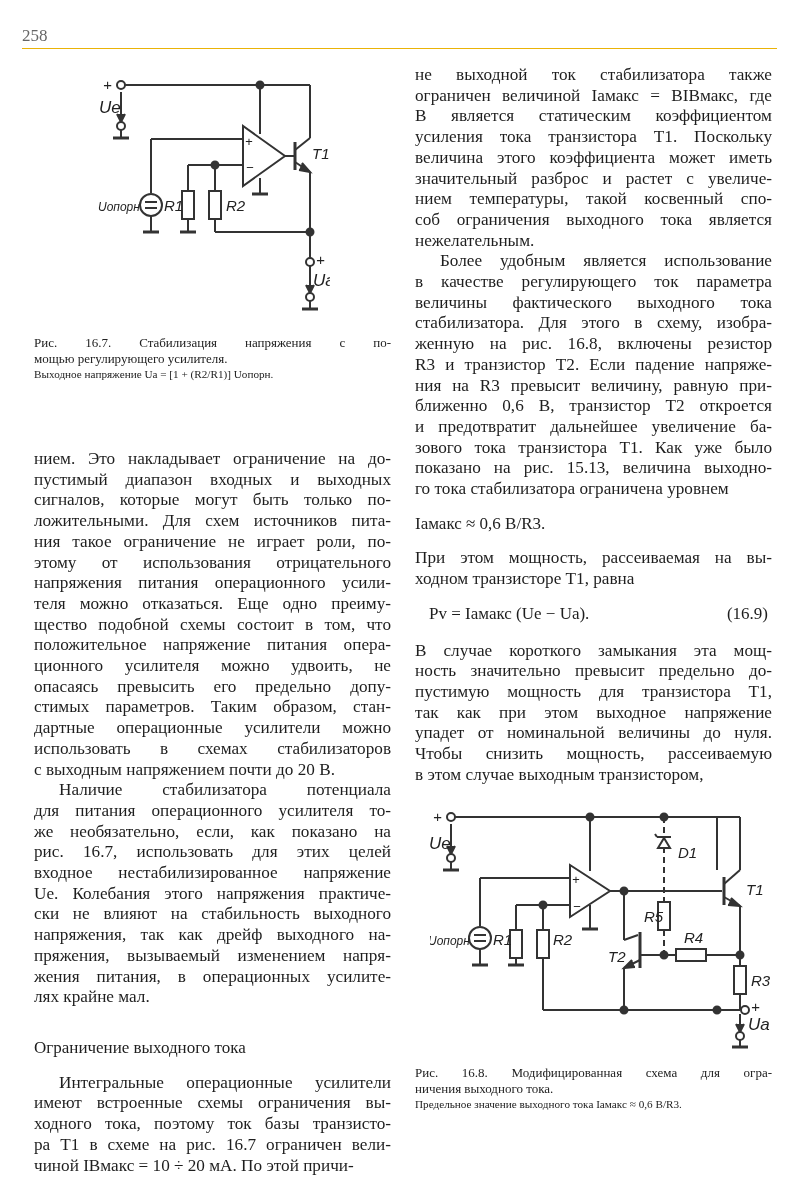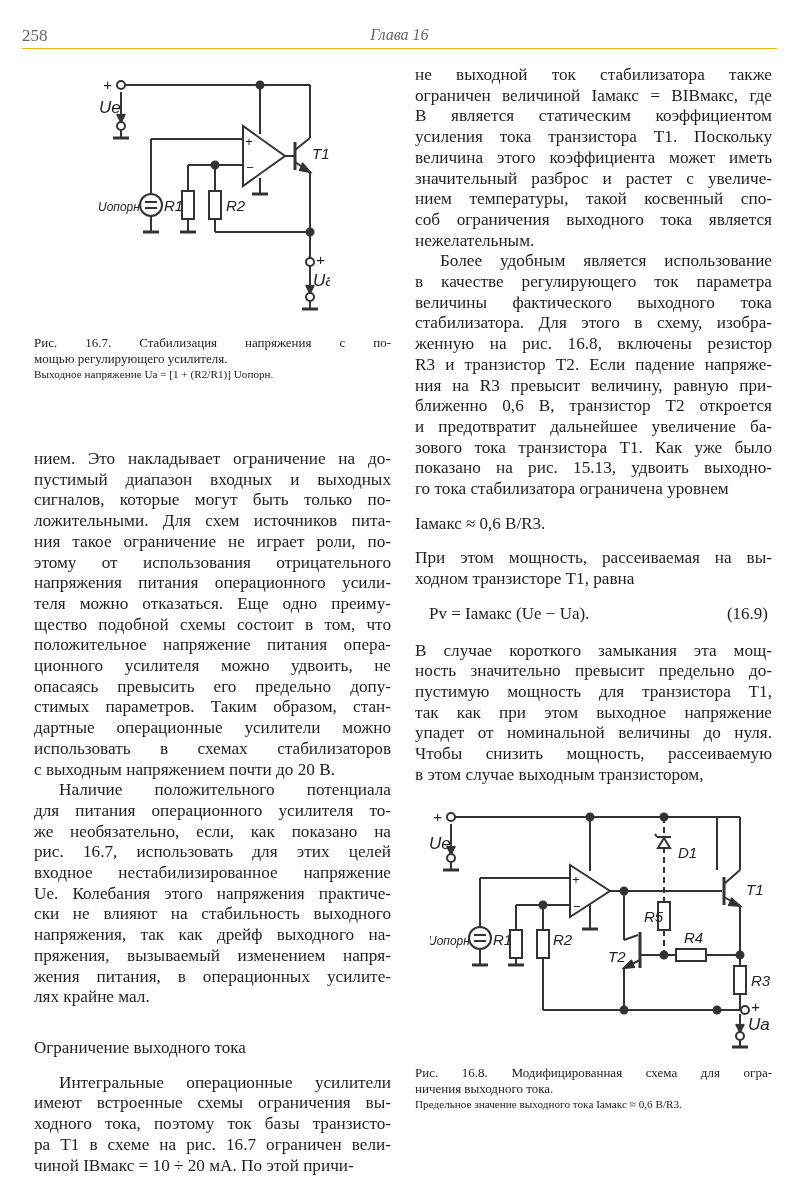--- a/index.html
+++ b/index.html
@@ -23,21 +23,20 @@
   .formula-row { position: relative; font-size: 17px; margin-left: 14px; }
   .eqnum { position: absolute; right: 4px; top: 0; }
   .section-title { text-align: center; font-size: 17px; }
   svg text { font-family: "Liberation Sans", "DejaVu Sans", sans-serif; font-style: italic; fill: #222; }
 </style>
 </head>
 <body>
 
 <div class="header">
   <span class="page-num">258</span>
-  <span class="chapter">Глава 16</span>
 </div>
 
 <svg style="position:absolute;left:90px;top:68px" width="240" height="250" viewBox="90 68 240 250" stroke="#333" stroke-width="2" fill="none">
 
   <circle cx="121" cy="85" r="4" fill="#fff"></circle>
   <line x1="125" y1="85" x2="310" y2="85"></line>
   <circle cx="260" cy="85" r="3.5" fill="#333"></circle>
   <line x1="310" y1="85" x2="310" y2="138"></line>
 
   <line x1="121" y1="92" x2="121" y2="120"></line>
@@ -117,21 +116,21 @@
     <p class="line">напряжения питания операционного усили-</p>
     <p class="line">теля можно отказаться. Еще одно преиму-</p>
     <p class="line">щество подобной схемы состоит в том, что</p>
     <p class="line">положительное напряжение питания опера-</p>
     <p class="line">ционного усилителя можно удвоить, не</p>
     <p class="line">опасаясь превысить его предельно допу-</p>
     <p class="line">стимых параметров. Таким образом, стан-</p>
     <p class="line">дартные операционные усилители можно</p>
     <p class="line">использовать в схемах стабилизаторов</p>
     <p class="last">с выходным напряжением почти до 20 В.</p>
-    <p class="line indent">Наличие положительного потенциала</p>
+    <p class="line indent">Наличие стабилизатора потенциала</p>
     <p class="line">для питания операционного усилителя то-</p>
     <p class="line">же необязательно, если, как показано на</p>
     <p class="line">рис. 16.7, использовать для этих целей</p>
     <p class="line">входное нестабилизированное напряжение</p>
     <p class="line">Ue. Колебания этого напряжения практиче-</p>
     <p class="line">ски не влияют на стабильность выходного</p>
     <p class="line">напряжения, так как дрейф выходного на-</p>
     <p class="line">пряжения, вызываемый изменением напря-</p>
     <p class="line">жения питания, в операционных усилите-</p>
     <p class="last">лях крайне мал.</p>
@@ -158,21 +157,21 @@
     <p class="line indent">Более удобным является использование</p>
     <p class="line">в качестве регулирующего ток параметра</p>
     <p class="line">величины фактического выходного тока</p>
     <p class="line">стабилизатора. Для этого в схему, изобра-</p>
     <p class="line">женную на рис. 16.8, включены резистор</p>
     <p class="line">R3 и транзистор T2. Если падение напряже-</p>
     <p class="line">ния на R3 превысит величину, равную при-</p>
     <p class="line">ближенно 0,6 В, транзистор T2 откроется</p>
     <p class="line">и предотвратит дальнейшее увеличение ба-</p>
     <p class="line">зового тока транзистора T1. Как уже было</p>
-    <p class="line">показано на рис. 15.13, удвоить выходно-</p>
+    <p class="line">показано на рис. 15.13, величина выходно-</p>
     <p class="last">го тока стабилизатора ограничена уровнем</p>
     <div style="height: 14px;"></div>
     <p class="formula">Iaмакс ≈ 0,6 В/R3.</p>
     <div style="height: 14px;"></div>
     <p class="line">При этом мощность, рассеиваемая на вы-</p>
     <p class="last">ходном транзисторе T1, равна</p>
     <div class="formula-row" style="margin-top: 14px; margin-bottom: 16px;">
       <p class="formula">Pv = Iaмакс (Ue − Ua).</p>
       <span class="eqnum">(16.9)</span>
     </div>

